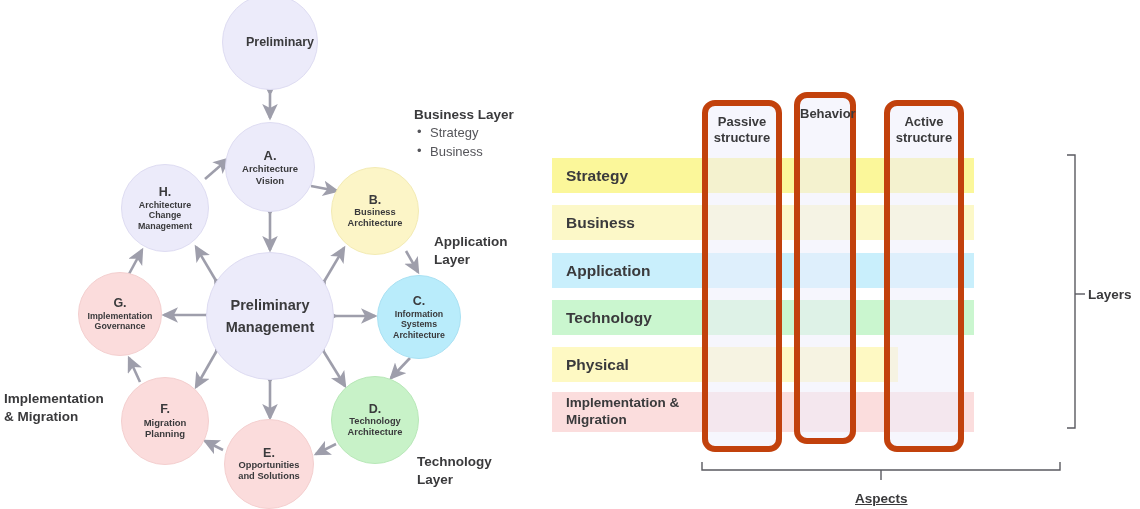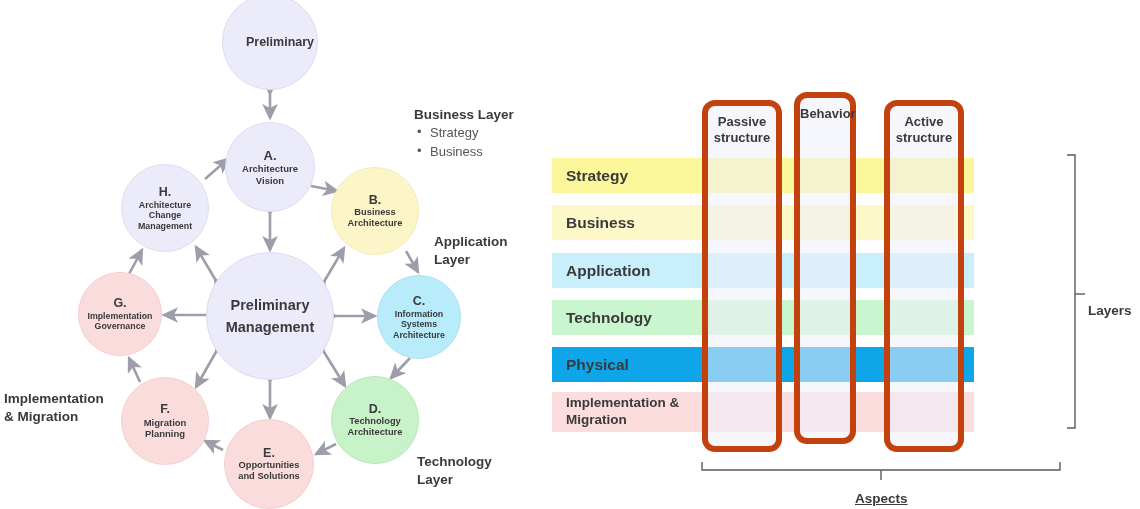--- a/index.html
+++ b/index.html
@@ -209,21 +209,21 @@
     </div>
     <div class="layer-row" style="left:12px;top:205px;width:422px;height:35px;background:#fcf8c8;">
       <span>Business</span>
     </div>
     <div class="layer-row" style="left:12px;top:253px;width:422px;height:35px;background:#c9effc;">
       <span>Application</span>
     </div>
     <div class="layer-row" style="left:12px;top:300px;width:422px;height:35px;background:#caf6cf;">
       <span>Technology</span>
     </div>
-    <div class="layer-row" style="left:12px;top:347px;width:422px;height:35px;background:#0ea5e9;">
+    <div class="layer-row" style="left:12px;top:347px;width:346px;height:35px;background:#fef9c3;">
       <span>Physical</span>
     </div>
     <div class="layer-row small" style="left:12px;top:392px;width:422px;height:40px;background:#fbdddd;">
       <span>Implementation &amp;<br>Migration</span>
     </div>
 
     <div class="aspect-col" style="left:162px;top:100px;width:80px;height:352px;">
       <div class="caption">Passive<br>structure</div>
     </div>
     <div class="aspect-col" style="left:254px;top:92px;width:62px;height:352px;">
@@ -237,17 +237,17 @@
       <g stroke="#5a5a60" stroke-width="1.4" fill="none">
 
         <path d="M527,155 L535,155 L535,428 L527,428"></path>
         <path d="M535,294 L545,294"></path>
 
         <path d="M162,462 L162,470 L520,470 L520,462"></path>
         <path d="M341,470 L341,480"></path>
       </g>
     </svg>
 
-    <div class="bracket-label" style="left:548px;top:303px;">Layers</div>
+    <div class="bracket-label" style="left:548px;top:287px;">Layers</div>
     <div class="bracket-label" style="left:315px;top:491px;text-decoration:underline;">Aspects</div>
   </div>
 
 </div>
 
 </body></html>

